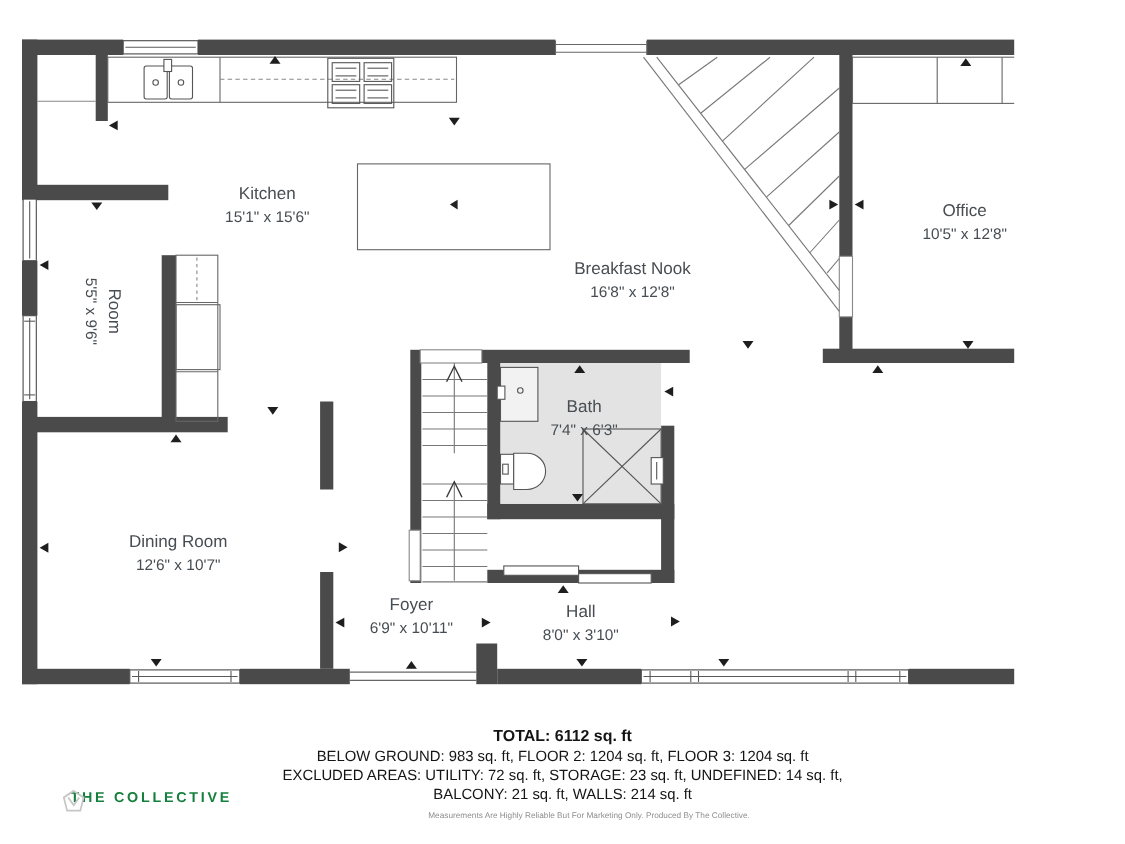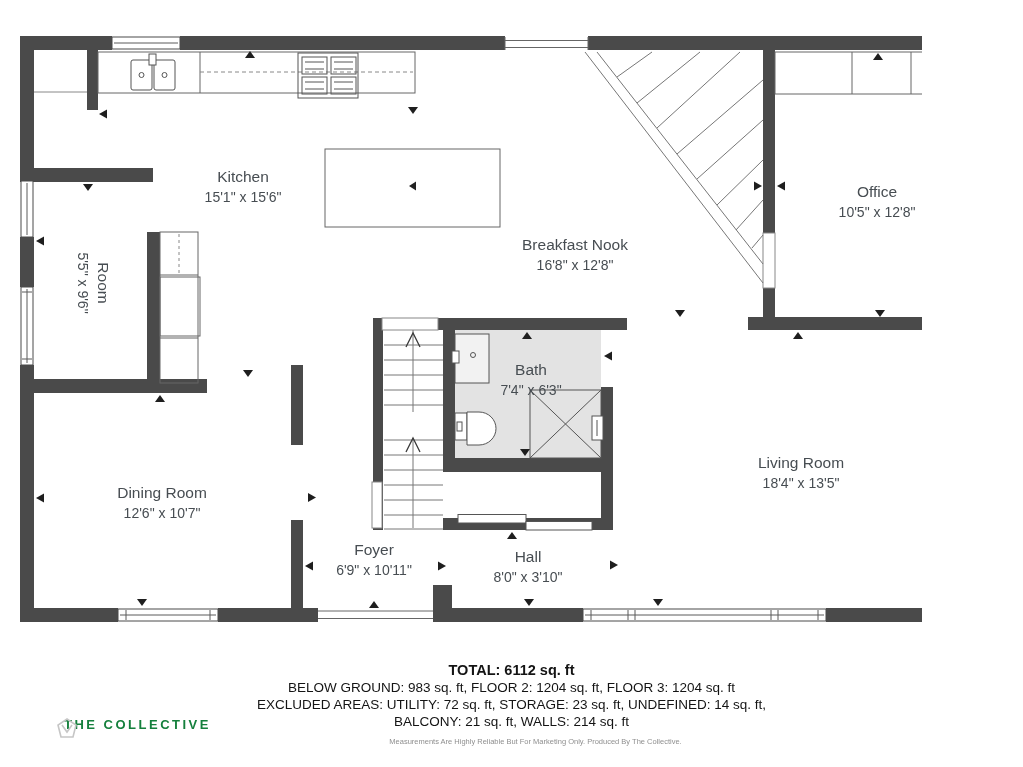--- a/index.html
+++ b/index.html
@@ -265,24 +265,20 @@
   <span class="rdims">5'5" x 9'6"</span>
 </div>
 <div class="room-label" style="left:162px;top:503px;">
   <span class="rname">Dining Room</span>
   <span class="rdims">12'6" x 10'7"</span>
 </div>
 <div class="room-label" style="left:531px;top:380px;">
   <span class="rname">Bath</span>
   <span class="rdims">7'4" x 6'3"</span>
 </div>
-<div class="room-label" style="left:801px;top:473px;">
-  <span class="rname">Living Room</span>
-  <span class="rdims">18'4" x 13'5"</span>
-</div>
 <div class="room-label" style="left:374px;top:560px;">
   <span class="rname">Foyer</span>
   <span class="rdims">6'9" x 10'11"</span>
 </div>
 <div class="room-label" style="left:528px;top:567px;">
   <span class="rname">Hall</span>
   <span class="rdims">8'0" x 3'10"</span>
 </div>
 
 <div class="summary">

